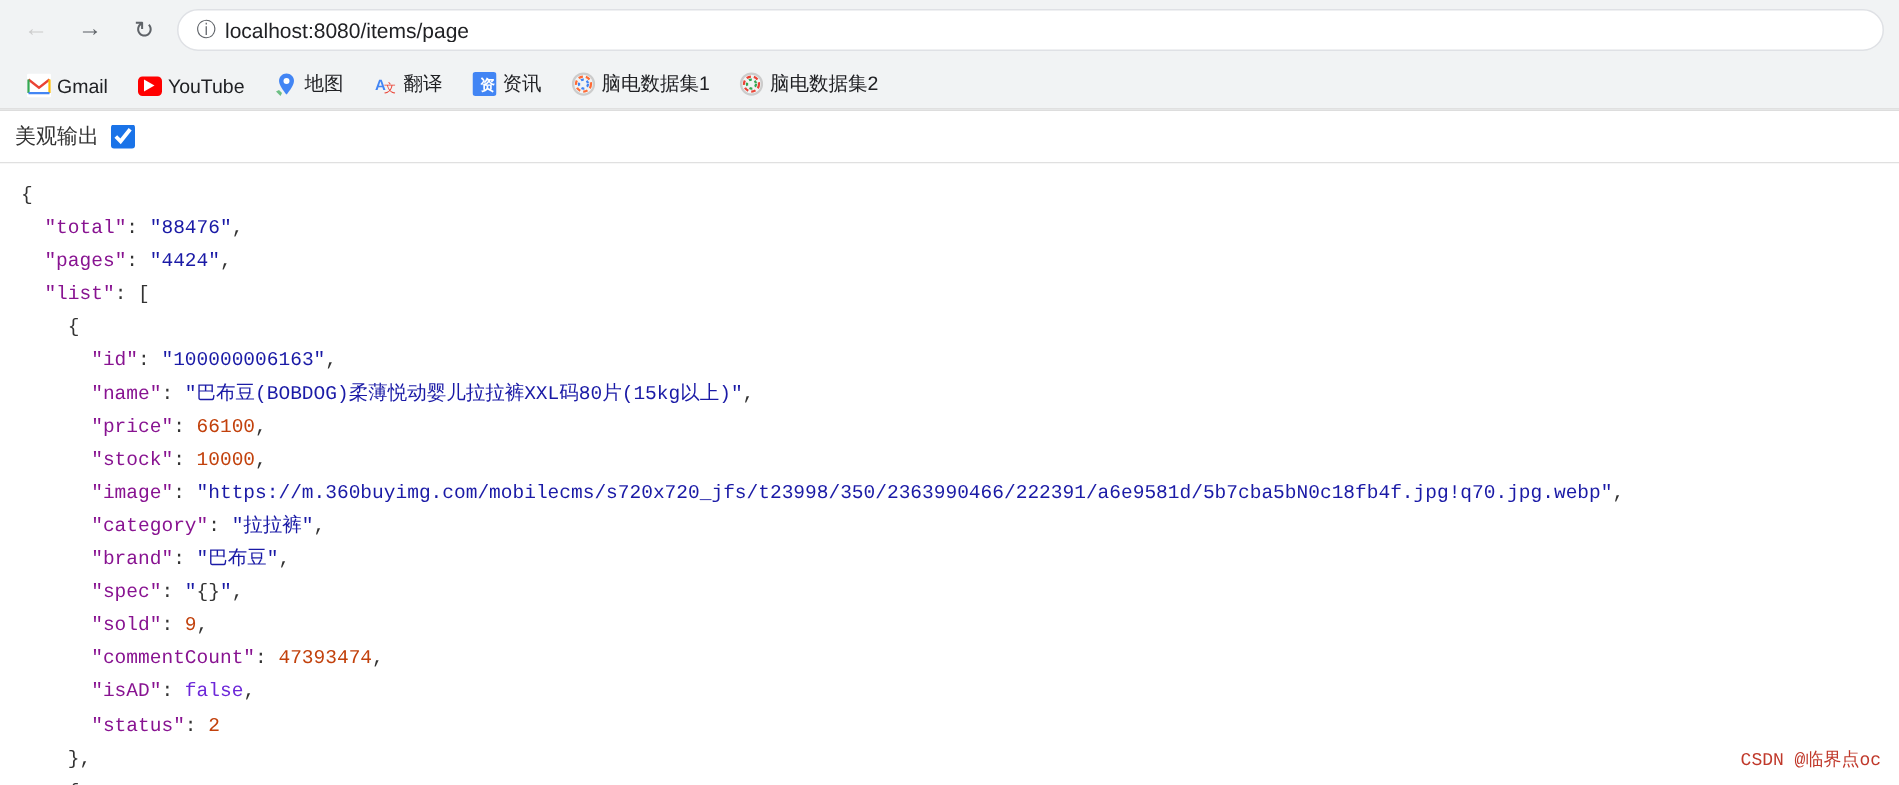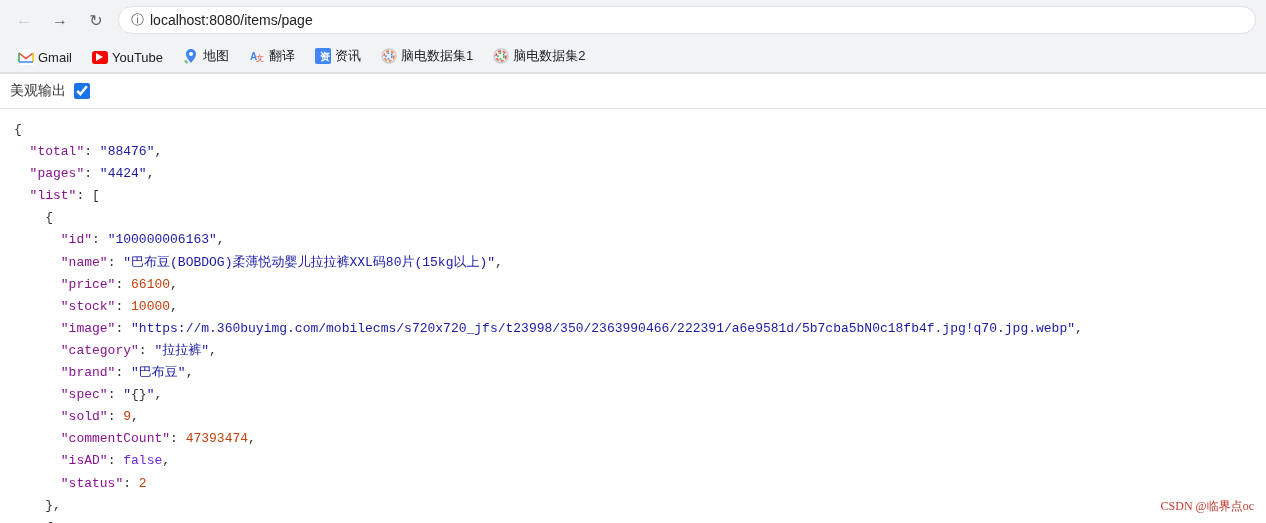--- a/index.html
+++ b/index.html
@@ -127,21 +127,21 @@
     .json-bool { color: #6d28d9; }
     .json-bracket { color: #333; }
 
     
     .watermark {
       position: fixed;
       bottom: 8px;
       right: 12px;
       font-size: 12px;
       color: #c0392b;
-      font-family: Liberation Serif, serif;
+      font-family: Liberation Mono, monospace;
     }
   </style>
 </head>
 <body>
 
 <div class="browser-chrome">
   <div class="browser-toolbar">
     <button class="nav-btn disabled" title="Back">←</button>
     <button class="nav-btn" title="Forward">→</button>
     <button class="nav-btn" title="Reload">↻</button>

